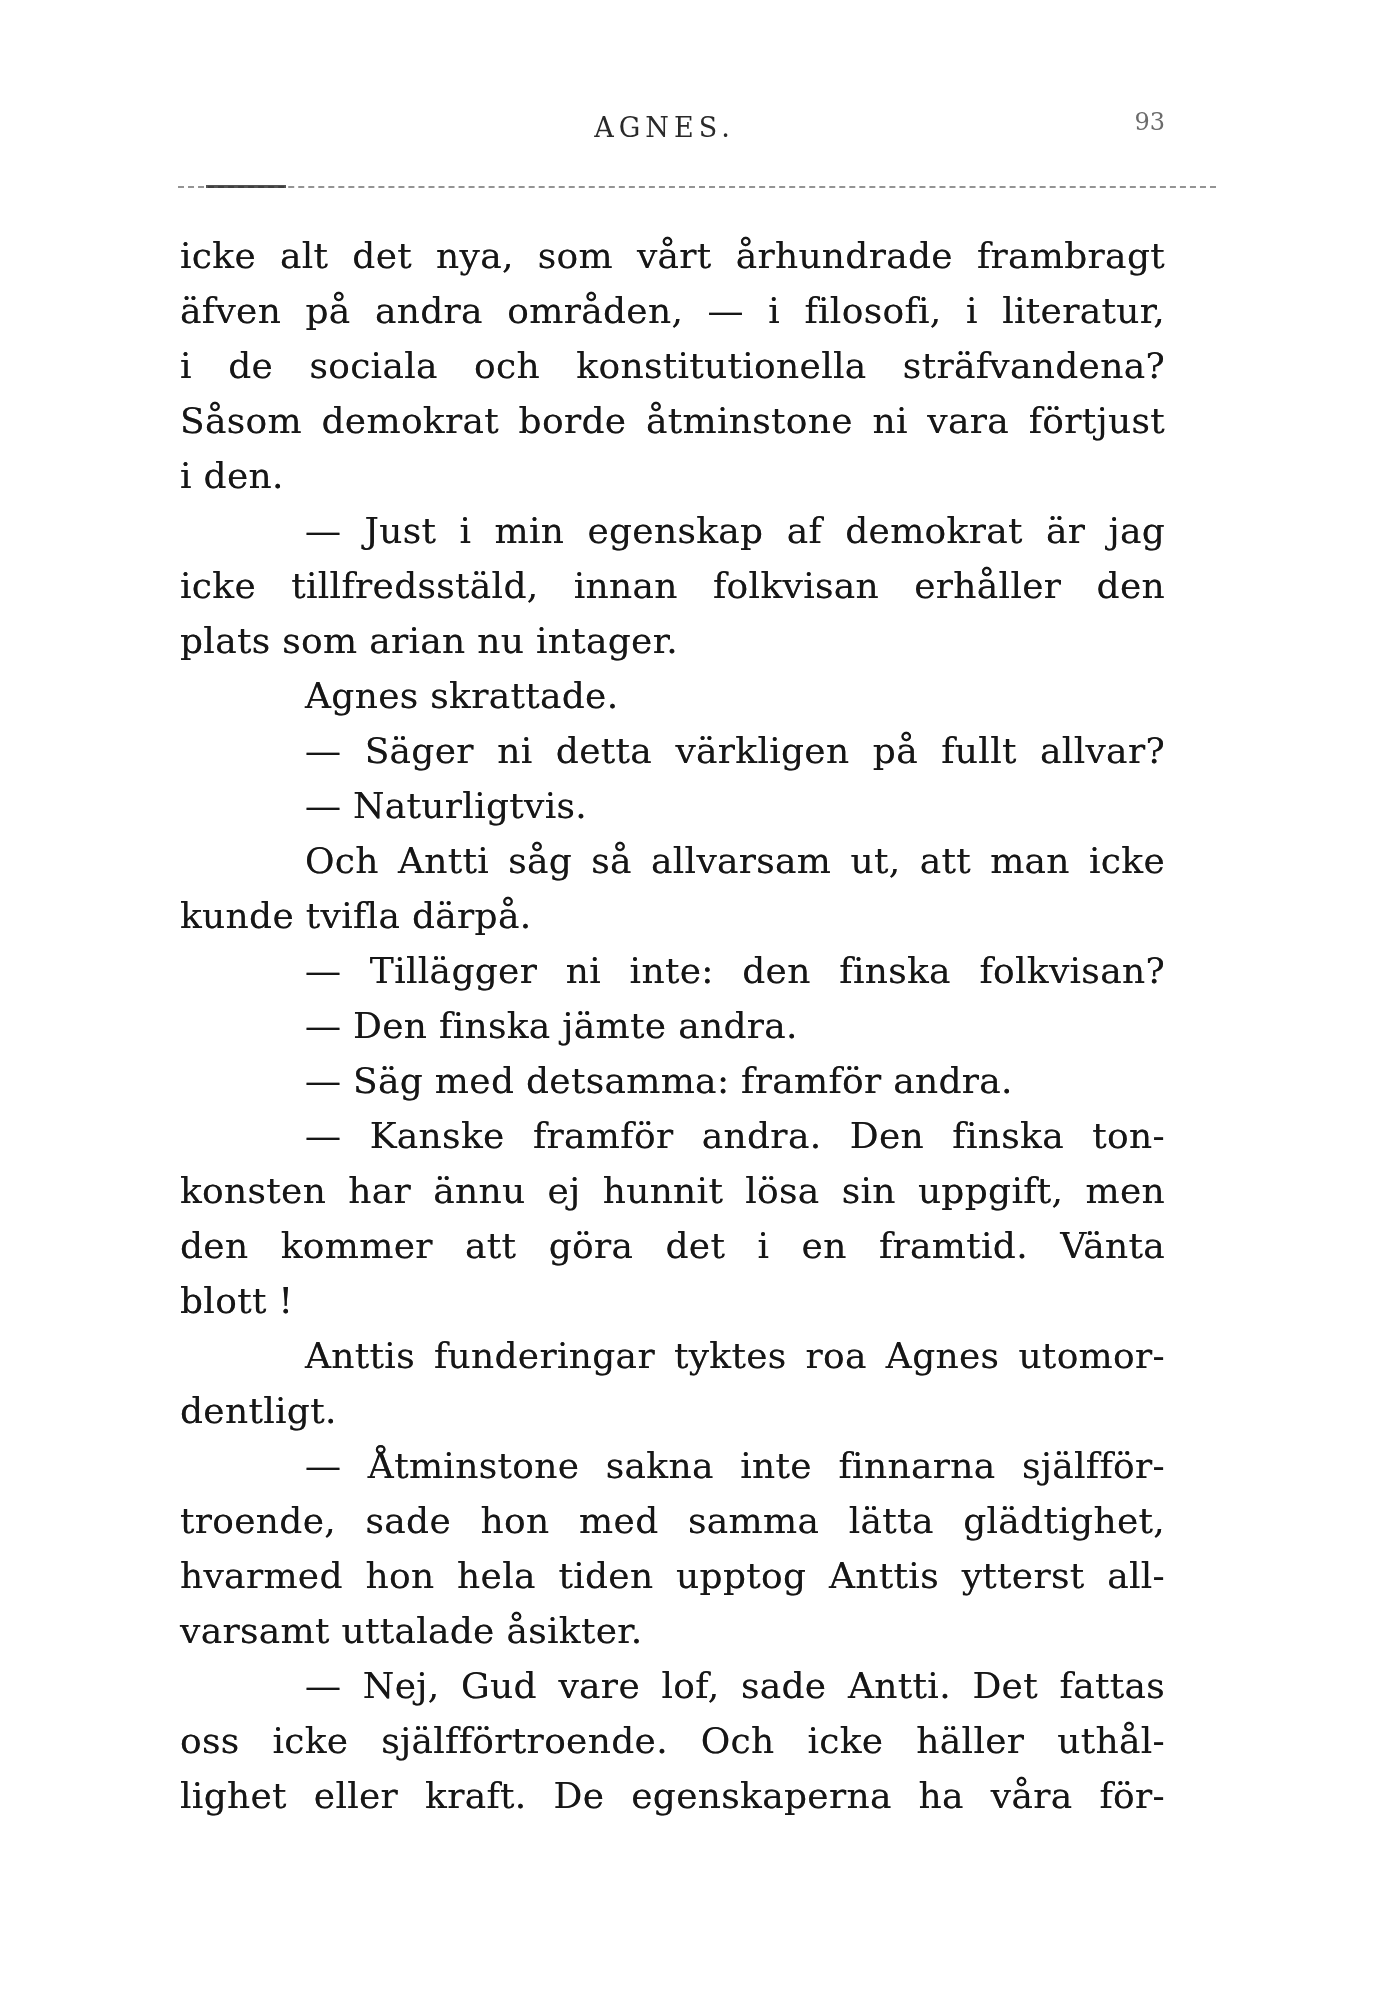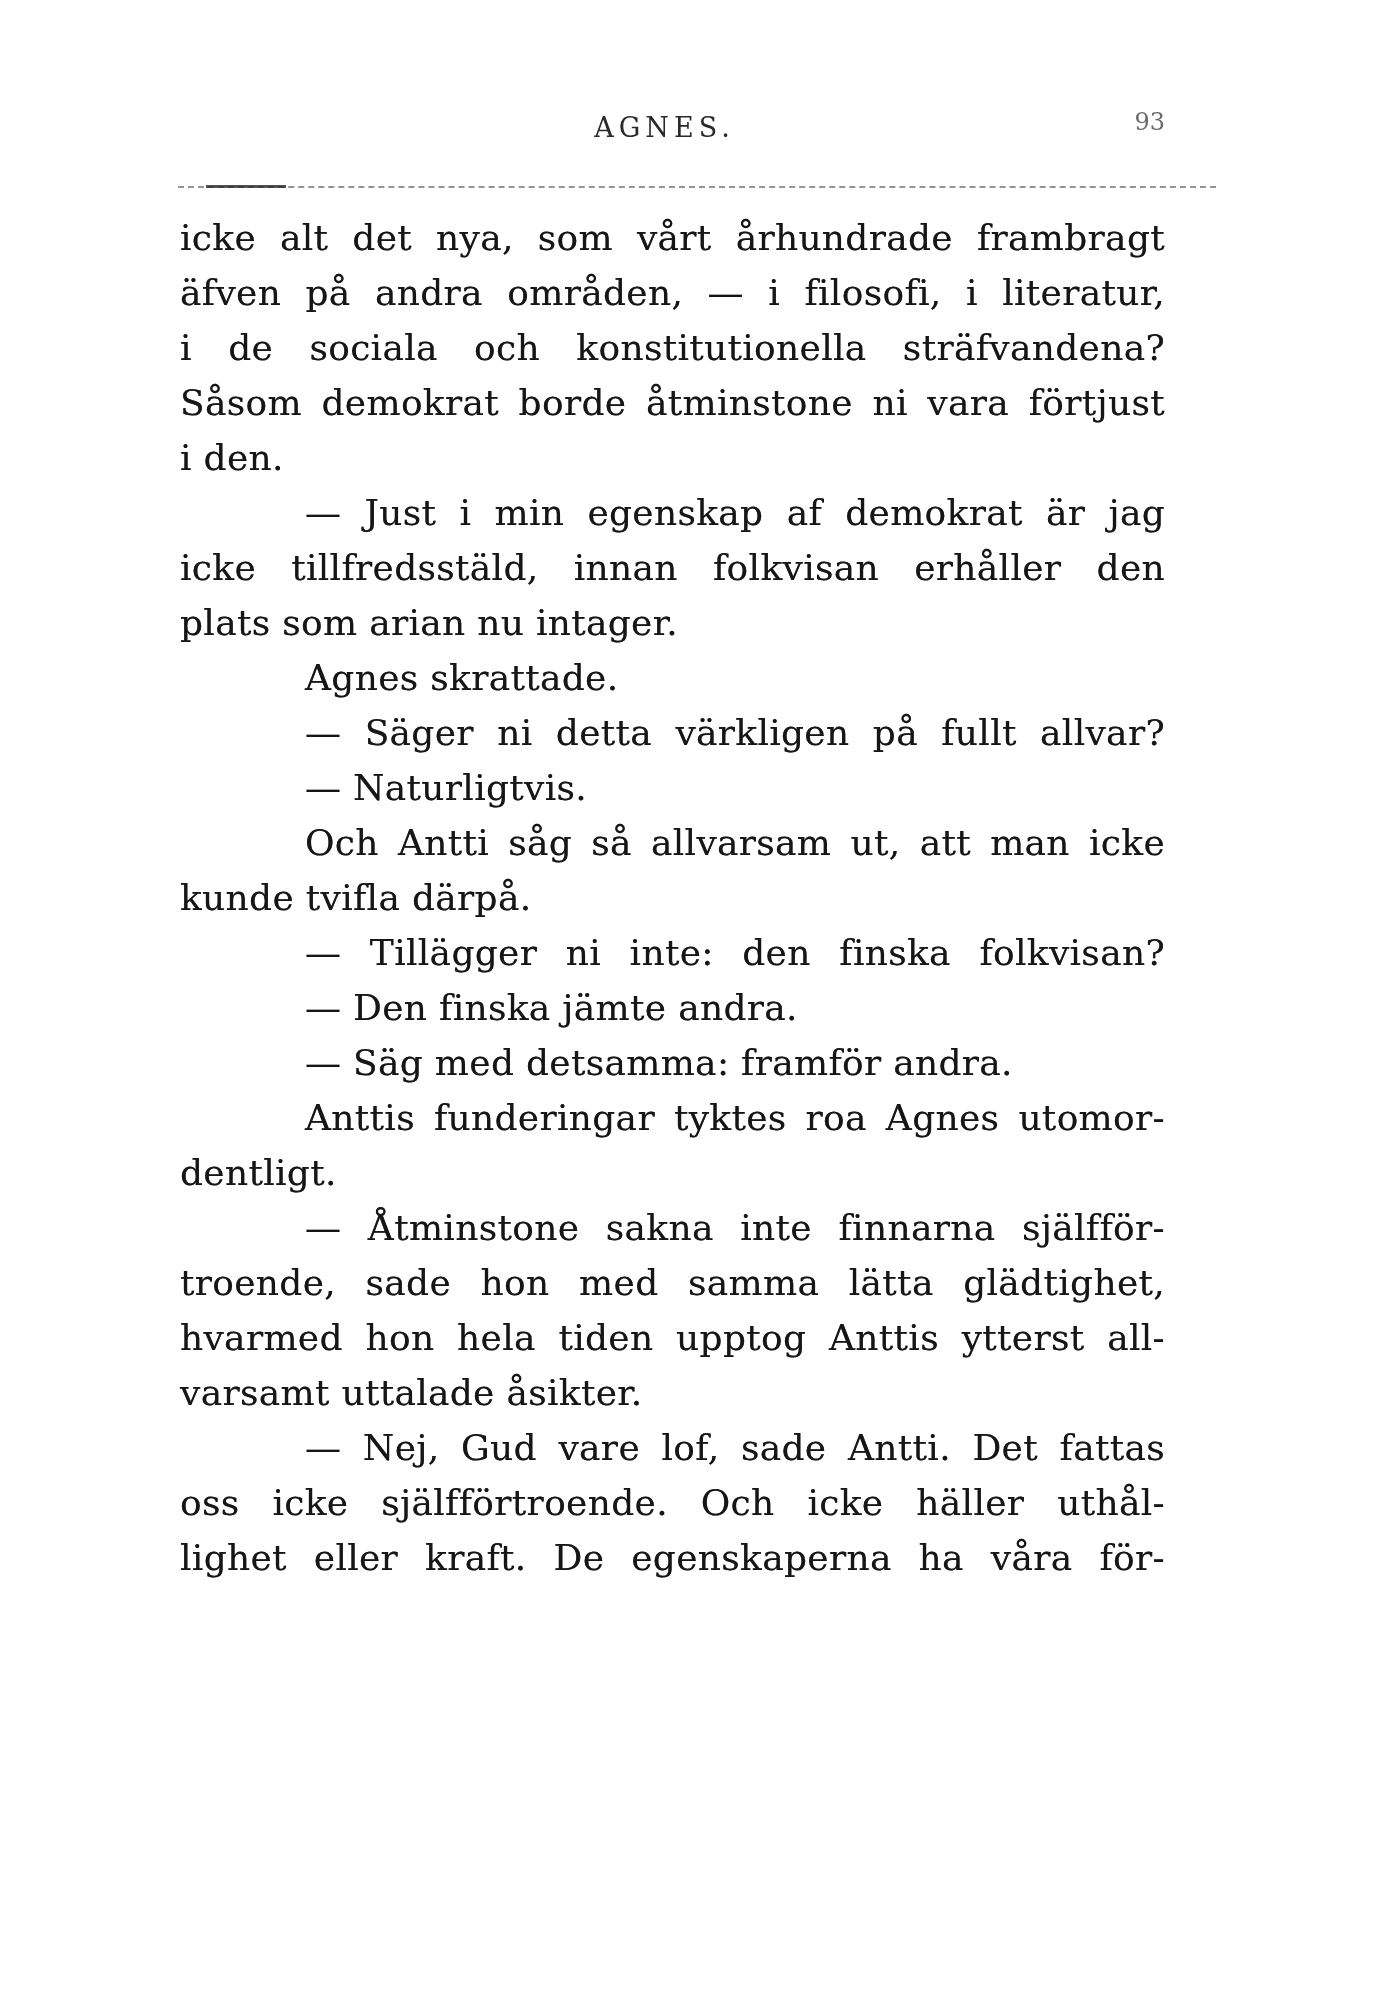--- a/index.html
+++ b/index.html
@@ -47,21 +47,21 @@
   .header-rule .rule-dash {
     position: absolute;
     top: -3px;
     left: 28px;
     width: 80px;
     height: 3px;
     background: rgba(40,40,40,0.8);
   }
   .text-block {
     position: absolute;
-    top: 210px;
+    top: 228px;
     left: 180px;
     width: 985px;
     font-size: 36px;
     line-height: 55px;
     letter-spacing: 0.3px;
     text-shadow: 0 0 0.5px rgba(0,0,0,0.55);
   }
   .paragraph { margin: 0; }
   .line {
     text-align: justify;
@@ -112,20 +112,26 @@
       <div class="paragraph">
         <div class="line fill indent">— Tillägger ni inte: den finska folkvisan?</div>
       </div>
       <div class="paragraph">
         <div class="line indent">— Den finska jämte andra.</div>
       </div>
       <div class="paragraph">
         <div class="line indent">— Säg med detsamma: framför andra.</div>
       </div>
       <div class="paragraph">
+        <div class="line fill indent">— Kanske framför andra. Den finska ton-</div>
+        <div class="line fill">konsten har ännu ej hunnit lösa sin uppgift, men</div>
+        <div class="line fill">den kommer att göra det i en framtid. Vänta</div>
+        <div class="line">blott !</div>
+      </div>
+      <div class="paragraph">
         <div class="line fill indent">Anttis funderingar tyktes roa Agnes utomor-</div>
         <div class="line">dentligt.</div>
       </div>
       <div class="paragraph">
         <div class="line fill indent">— Åtminstone sakna inte finnarna själfför-</div>
         <div class="line fill">troende, sade hon med samma lätta glädtighet,</div>
         <div class="line fill">hvarmed hon hela tiden upptog Anttis ytterst all-</div>
         <div class="line">varsamt uttalade åsikter.</div>
       </div>
       <div class="paragraph">

